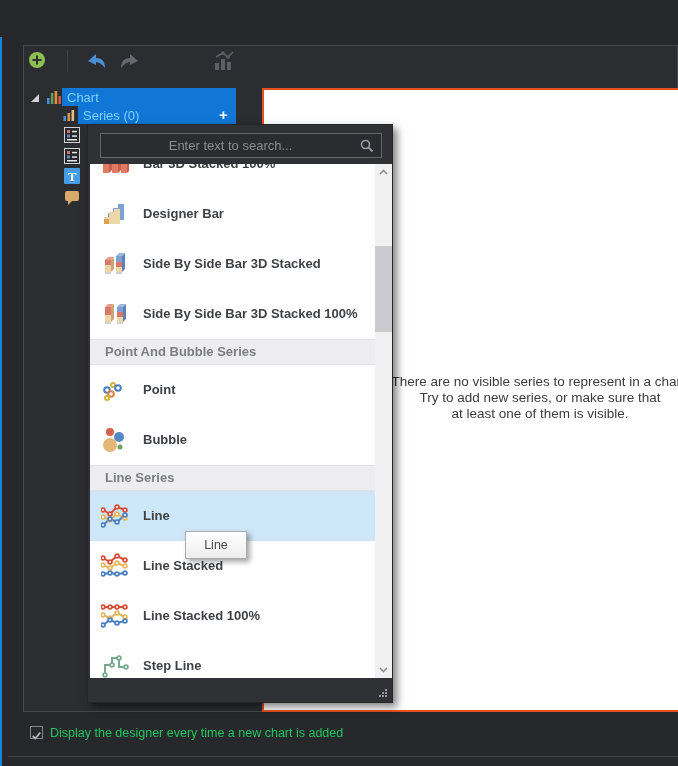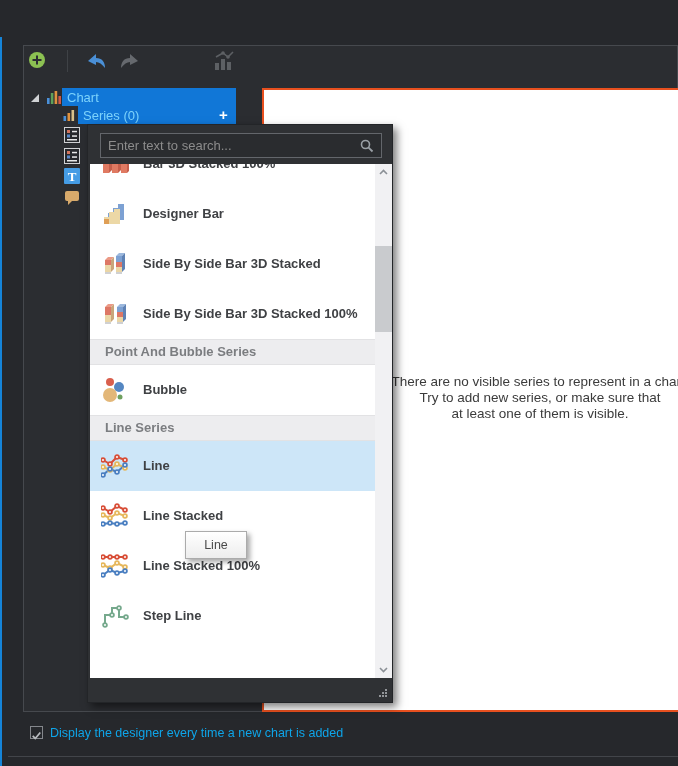--- a/index.html
+++ b/index.html
@@ -28,21 +28,21 @@
   .tree-ico { position:absolute; }
 
   
   .chart-area { position:absolute; left:262px; top:88px; width:440px; height:624px; background:#ffffff; border:2px solid #e8501f; z-index:1; }
   .no-series-msg { position:absolute; left:540px; top:374px; transform:translateX(-50%); text-align:center; z-index:2; }
   .no-series-msg span { display:block; white-space:nowrap; font-size:13.5px; line-height:16px; color:#3b3b3b; }
 
   
   .popup { position:absolute; left:87px; top:124px; width:306px; height:579px; background:#2f3134; border:1px solid #232528; box-shadow:4px 4px 8px rgba(0,0,0,0.5); z-index:5; }
   .search-box { position:absolute; left:12px; top:8px; width:282px; height:25px; background:#2a2c2f; border:1px solid #63666b; }
-  .search-box input { position:absolute; left:0; top:0; width:100%; height:100%; background:transparent; border:none; outline:none; color:#cccccc; font-size:13px; padding:0 28px 0 7px; font-family:"Liberation Sans",sans-serif; }
+  .search-box input { position:absolute; left:0; top:0; width:100%; height:100%; background:transparent; border:none; outline:none; color:#cccccc; font-size:13px; padding:0 28px 0 7px; font-family:"Liberation Sans",sans-serif;text-align:center; }
   .search-box input::placeholder { color:#8c8c8c; opacity:1; }
   .search-ico { position:absolute; right:6px; top:4px; }
 
   .series-list { position:absolute; left:2px; top:39px; width:302px; height:514px; background:#ffffff; overflow:hidden; }
   .item { position:relative; height:50px; padding-right:13px; }
   .item.first { margin-top:-25px; }
   .item.selected { background:#cde6f8; }
   .item .ic { position:absolute; left:11px; top:11px; width:28px; height:28px; }
   .item .lbl { position:absolute; left:53px; top:0; line-height:50px; font-size:13px; font-weight:bold; color:#3f4144; white-space:nowrap; }
   .section { height:26px; background:#ededef; border-top:1px solid #e2e2e4; border-bottom:1px solid #e2e2e4; }
@@ -56,21 +56,21 @@
   .sb-thumb { position:absolute; left:0; top:82px; width:17px; height:86px; background:#c9cbce; }
 
   
   .tooltip { position:absolute; left:185px; top:531px; width:62px; height:28px; background:linear-gradient(#ffffff,#ededed); border:1px solid #ababab; box-shadow:3px 3px 5px rgba(0,0,0,0.35); z-index:10; text-align:center; }
   .tooltip span { line-height:26px; font-size:12.5px; color:#4a4a4a; }
 
   .resize-grip { position:absolute; right:4px; bottom:4px; }
 
   
   .footer-check { position:absolute; left:30px; top:726px; width:13px; height:13px; border:1px solid #84878c; background:transparent; }
-  .footer-label { position:absolute; left:50px; top:720px; line-height:26px; font-size:12.5px; color:#0ea5e9; }
+  .footer-label { position:absolute; left:50px; top:720px; line-height:26px; font-size:12.5px; color:#22c55e; }
   .bottom-line { position:absolute; left:8px; top:756px; width:670px; height:1px; background:#42454a; }
 </style>
 </head>
 <body>
 
 <div class="window">
 
   <div class="blue-edge"></div>
 
   <div class="main-panel"></div>
@@ -225,20 +225,30 @@
           <rect x="16" y="22" width="6" height="2" fill="#cfd0d2"></rect>
           <polygon points="22,7 25,4 25,19 22,22" fill="#5f82b4"></polygon>
         </svg>
         <span class="lbl">Side By Side Bar 3D Stacked 100%</span>
       </div>
 
       <div class="section">
         <span class="lbl">Point And Bubble Series</span>
       </div>
 
+      <div class="item">
+        <svg class="ic" viewBox="0 0 28 28">
+          <circle cx="6" cy="14" r="2.8" fill="none" stroke="#4a7fc1" stroke-width="2"></circle>
+          <circle cx="12" cy="9" r="2" fill="none" stroke="#d9b13b" stroke-width="2"></circle>
+          <circle cx="17" cy="12" r="2.8" fill="none" stroke="#4a7fc1" stroke-width="2"></circle>
+          <circle cx="10" cy="18" r="2.8" fill="none" stroke="#dd8440" stroke-width="2"></circle>
+          <circle cx="6" cy="22" r="2" fill="none" stroke="#d9b13b" stroke-width="2"></circle>
+        </svg>
+        <span class="lbl">Point</span>
+      </div>
 
       <div class="item">
         <svg class="ic" viewBox="0 0 28 28">
           <circle cx="9" cy="6" r="4" fill="#d95f4d"></circle>
           <circle cx="18" cy="11" r="5" fill="#5587c2"></circle>
           <circle cx="9" cy="19" r="7" fill="#e3b778"></circle>
           <circle cx="19" cy="21" r="2.5" fill="#6fa05f"></circle>
         </svg>
         <span class="lbl">Bubble</span>
       </div>

